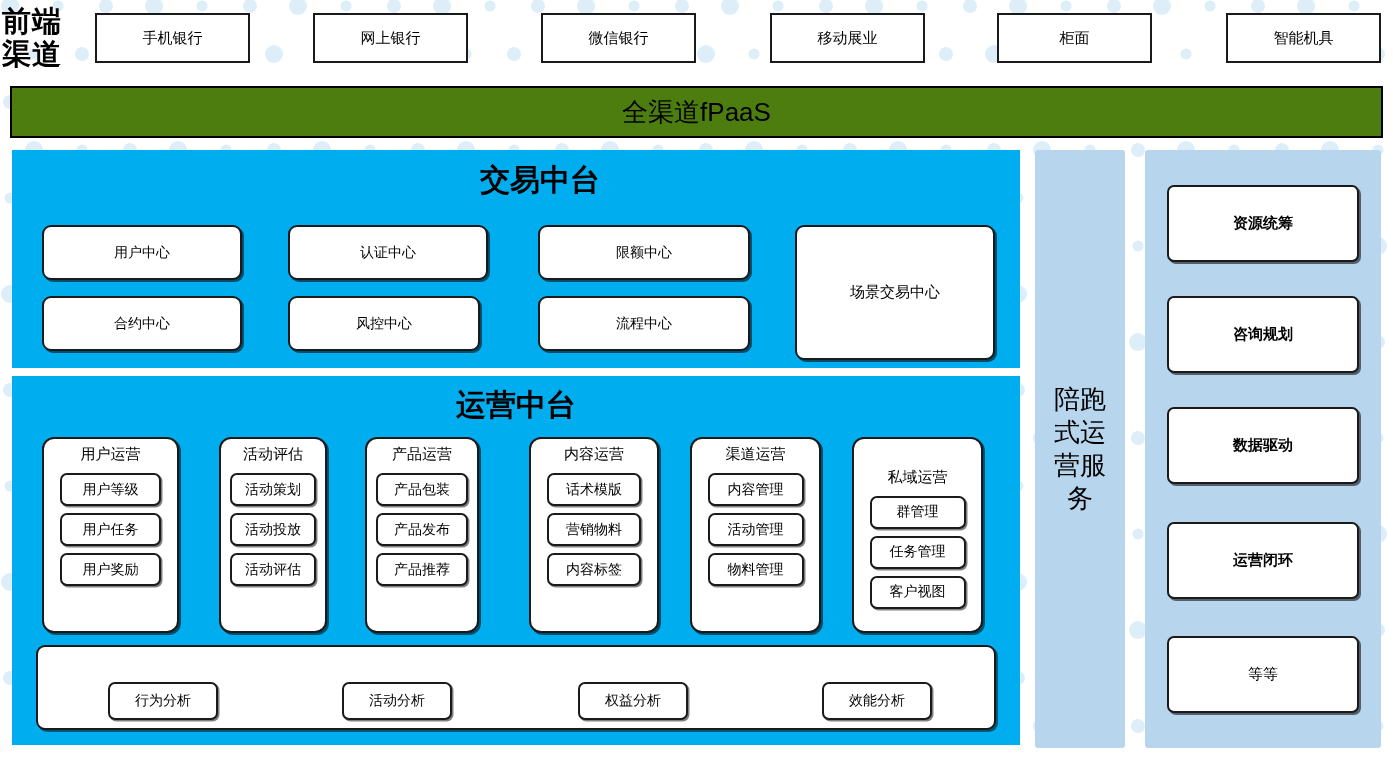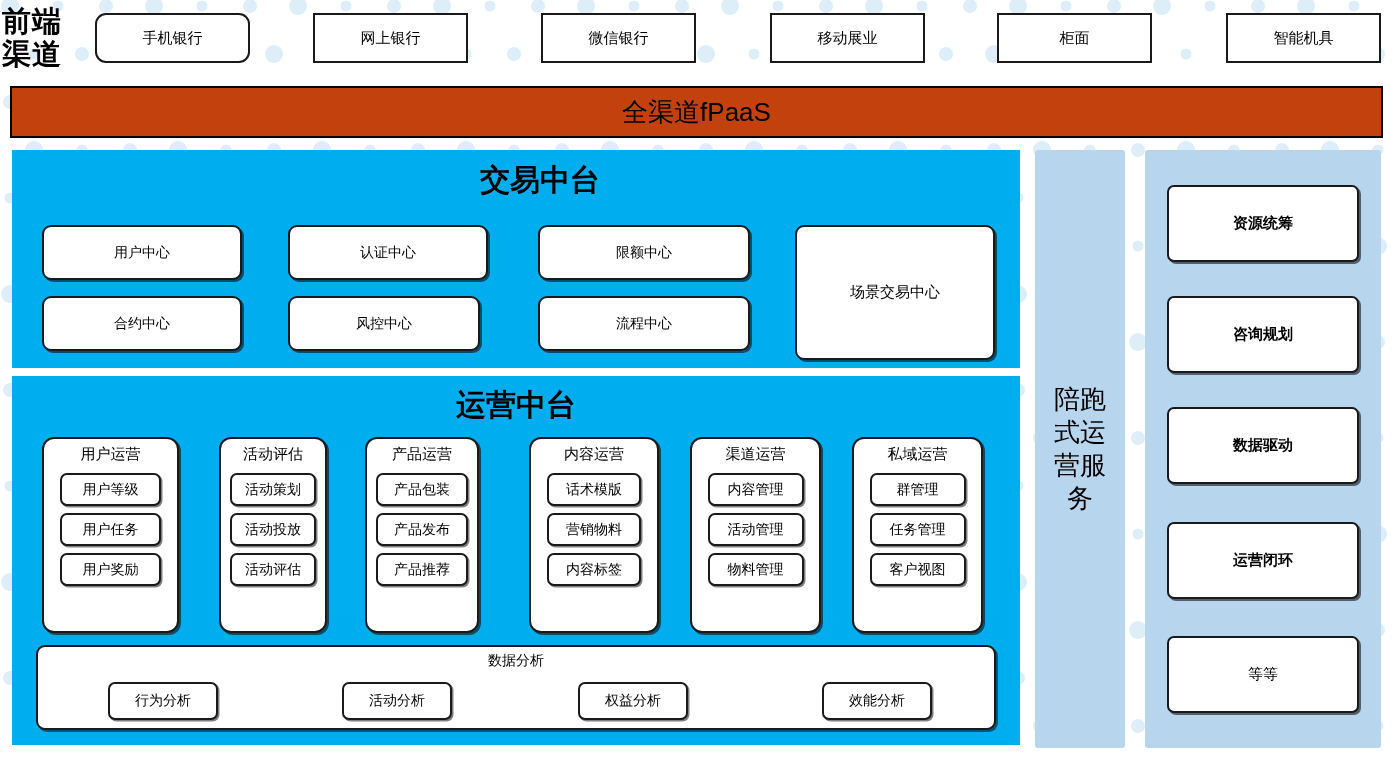--- a/index.html
+++ b/index.html
@@ -37,21 +37,21 @@
     display:flex;flex-direction:column;align-items:flex-start;justify-content:center;
     z-index:3;
   }
   .channel-box{
     top:13px;height:50px;width:155px;
     font-size:15px;
     z-index:3;
   }
   #fpaas-bar{
     position:absolute;left:10px;top:86px;width:1373px;height:52px;
-    background:#c2410c;border:2px solid #000;box-sizing:border-box;
+    background:#4d7c0f;border:2px solid #000;box-sizing:border-box;
     display:flex;align-items:center;justify-content:center;
     font-size:26px;color:#000;z-index:3;
   }
 
   
   .cyan-panel{
     position:absolute;background:#00AEEF;z-index:2;
   }
   #trade-panel{left:12px;top:150px;width:1008px;height:218px;}
   #ops-panel{left:12px;top:376px;width:1008px;height:369px;}
@@ -655,21 +655,21 @@
     <circle cx="1306" cy="774" rx="5.5" r="5.5" fill="#ddeef8"></circle>
     <circle cx="1354" cy="774" rx="7" r="7" fill="#ddeef8"></circle>
     <circle cx="1402" cy="774" rx="9" r="9" fill="#ddeef8"></circle>
   </svg>
 
 <div id="channel-label">
   <div>前端</div>
   <div>渠道</div>
 </div>
 
-<div class="box channel-box" style="left:95px;border-radius:11px;">手机银行</div>
+<div class="box channel-box" style="left:95px;">手机银行</div>
 <div class="box channel-box" style="left:313px;">网上银行</div>
 <div class="box channel-box" style="left:541px;">微信银行</div>
 <div class="box channel-box" style="left:770px;">移动展业</div>
 <div class="box channel-box" style="left:997px;">柜面</div>
 <div class="box channel-box" style="left:1226px;">智能机具</div>
 
 <div id="fpaas-bar">全渠道fPaaS</div>
 
 <div class="cyan-panel" id="trade-panel"></div>
 <div class="panel-title" id="trade-title" style="width:1008px;left:12px;margin-left:24px;">交易中台</div>
@@ -713,29 +713,28 @@
   <div class="ops-item" style="width:94px;">内容标签</div>
 </div>
 
 <div class="ops-col" style="left:690px;width:131px;">
   <div class="ops-col-title">渠道运营</div>
   <div class="ops-item" style="width:96px;">内容管理</div>
   <div class="ops-item" style="width:96px;">活动管理</div>
   <div class="ops-item" style="width:96px;">物料管理</div>
 </div>
 
-<div class="ops-col" style="left:852px;width:131px;">
+<div class="ops-col" style="left:852px;width:131px;justify-content:center;">
   <div class="ops-col-title">私域运营</div>
   <div class="ops-item" style="width:96px;">群管理</div>
   <div class="ops-item" style="width:96px;">任务管理</div>
   <div class="ops-item" style="width:96px;">客户视图</div>
 </div>
 
 <div id="data-analysis">
-  <div id="data-analysis-title">数据分析</div>
   <div class="da-item" style="left:70px;">行为分析</div>
   <div class="da-item" style="left:304px;">活动分析</div>
   <div class="da-item" style="left:540px;">权益分析</div>
   <div class="da-item" style="left:784px;">效能分析</div>
 </div>
 
 <div class="lblue-panel" id="service-panel"></div>
 <div id="service-label">
   <span>陪跑式运营服务</span>
 </div>

